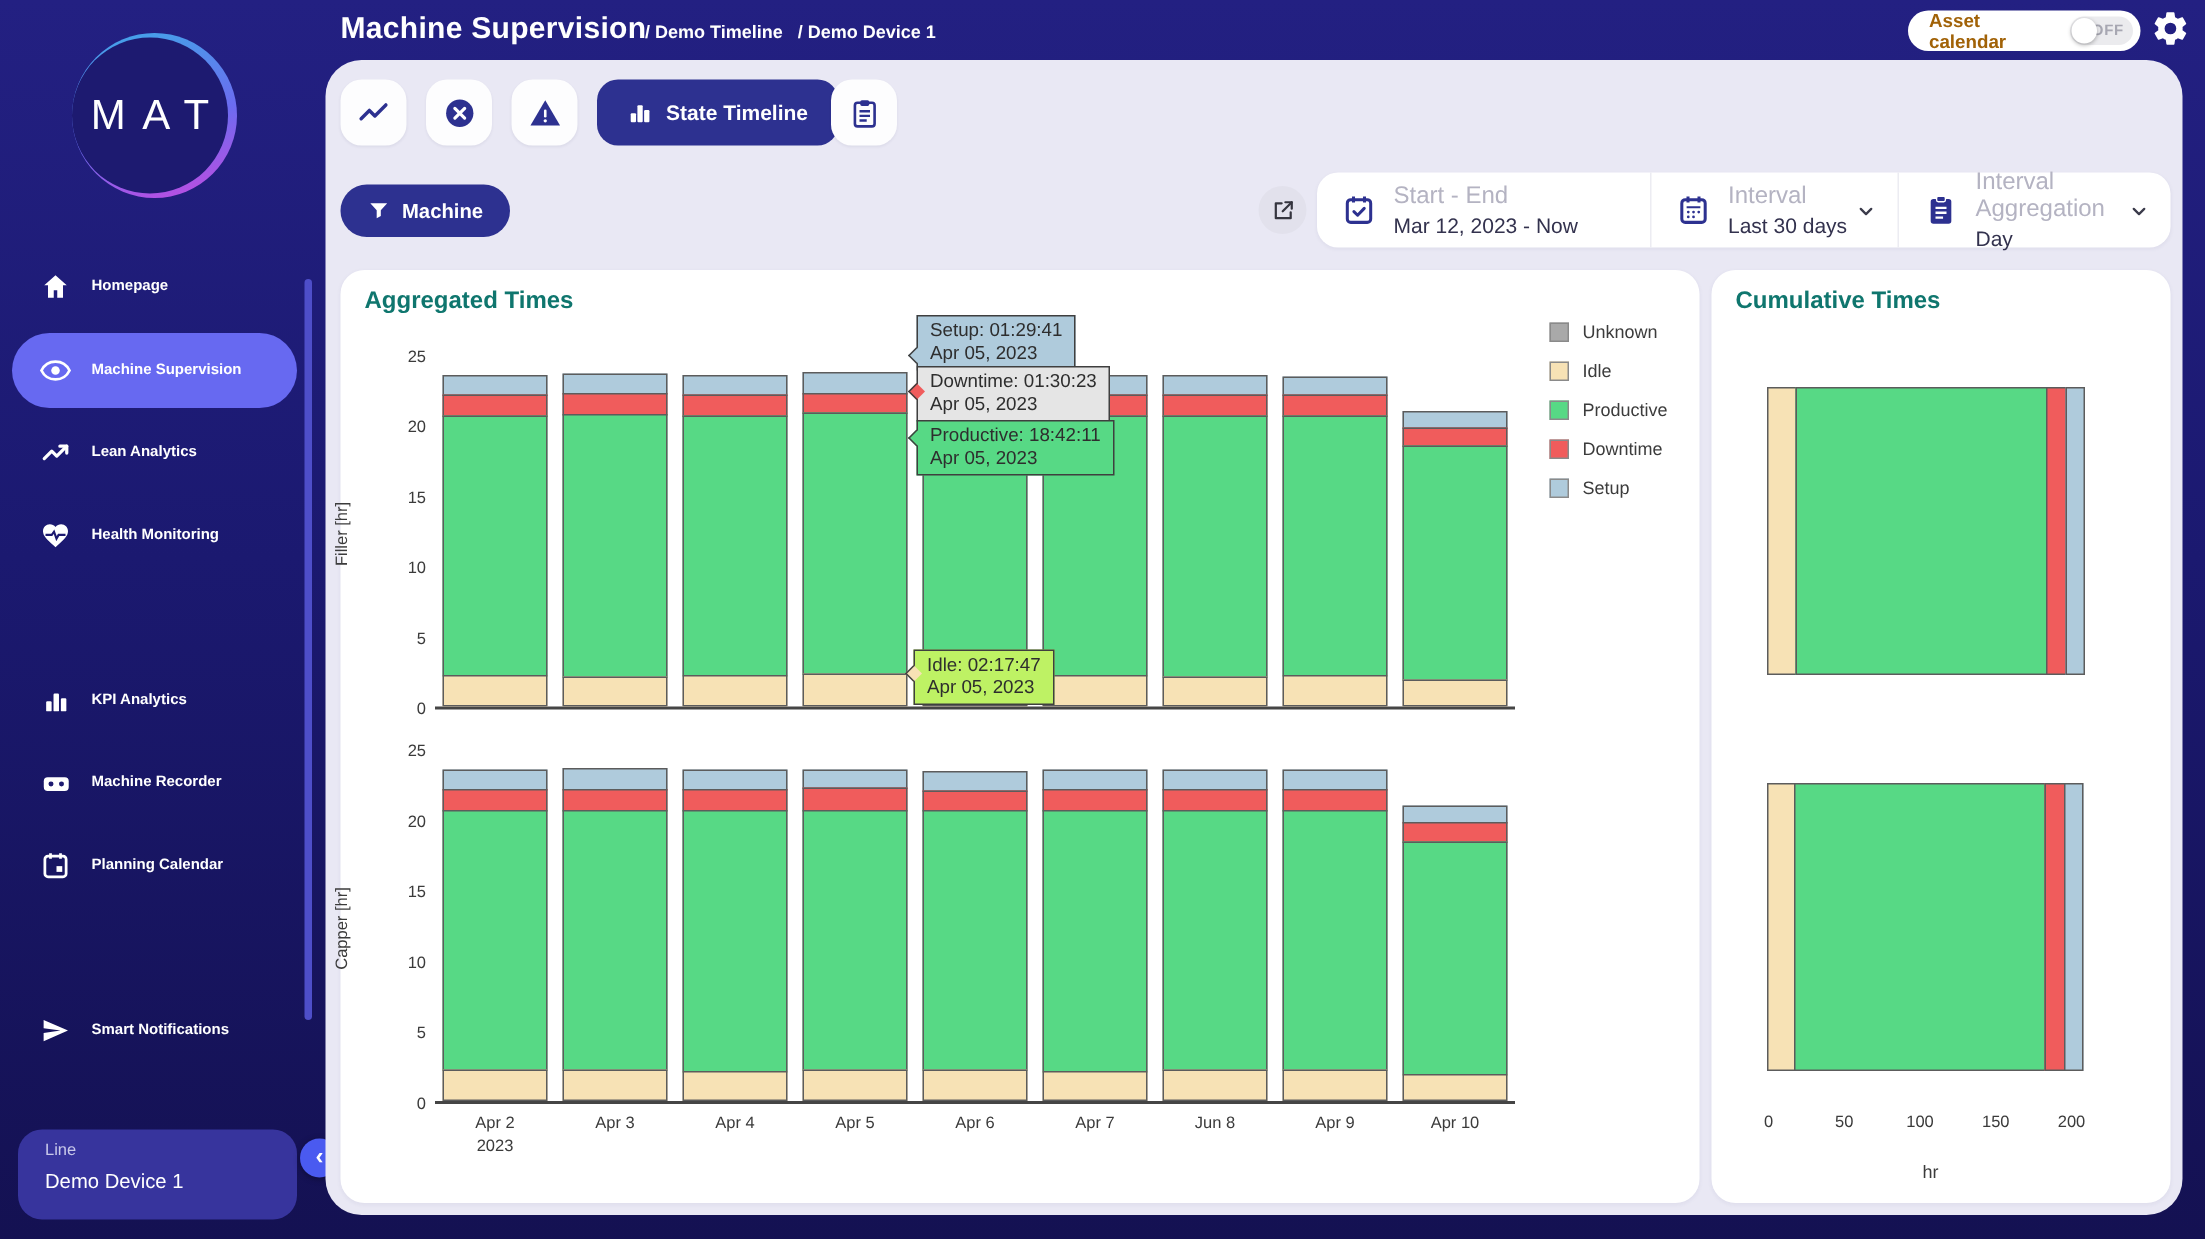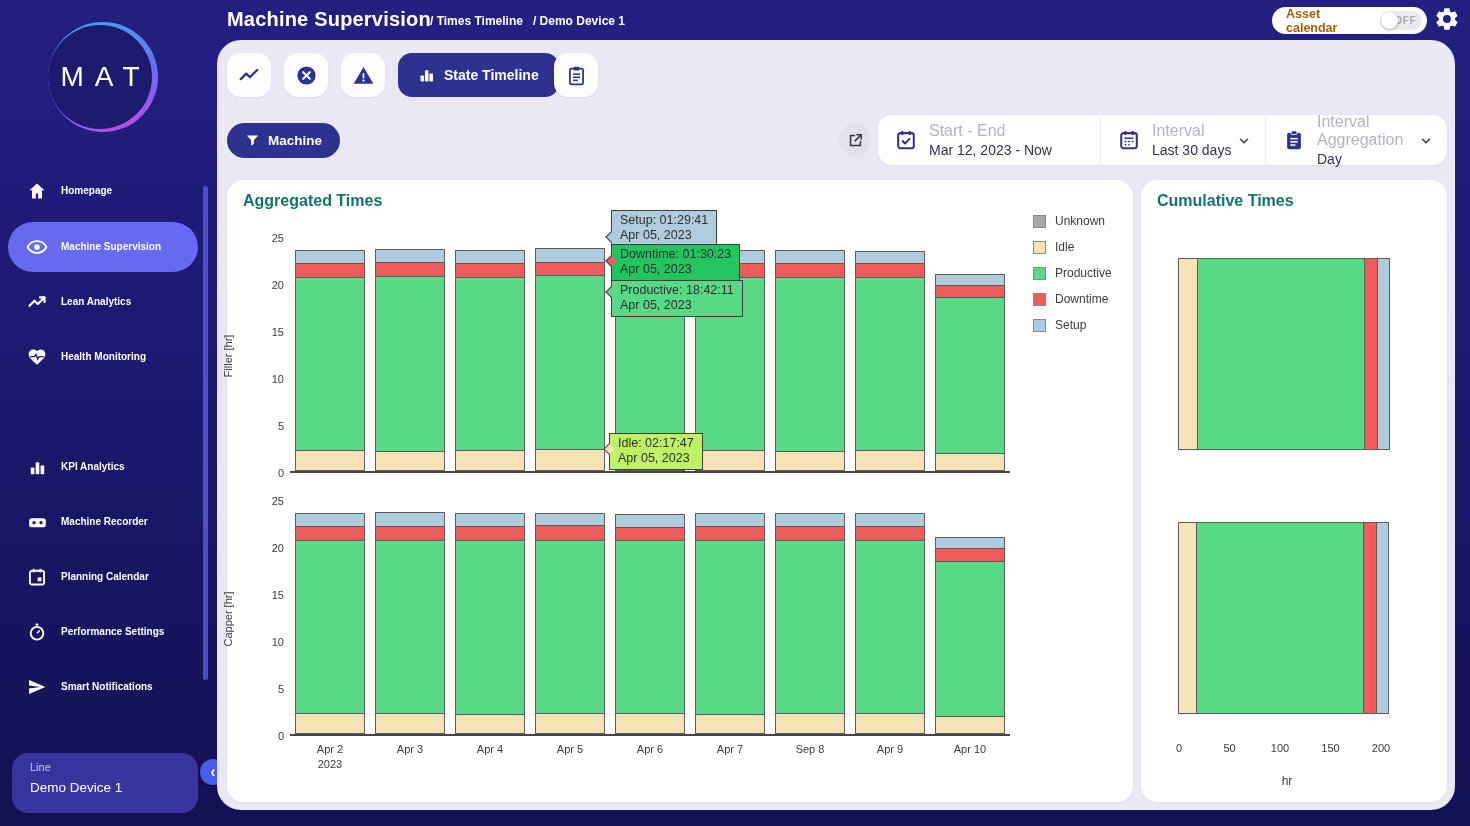--- a/index.html
+++ b/index.html
@@ -182,30 +182,20 @@
         <svg width="20" height="20" viewBox="0 0 24 24">
             <rect x="3.5" y="4.5" width="17" height="16.5" rx="2.5" fill="none" stroke="currentColor" stroke-width="2.2"></rect>
             <line x1="8" y1="2.2" x2="8" y2="6.5" stroke="currentColor" stroke-width="2.2"></line>
             <line x1="16" y1="2.2" x2="16" y2="6.5" stroke="currentColor" stroke-width="2.2"></line>
             <rect x="12.8" y="12.5" width="4.6" height="4.6" fill="currentColor"></rect>
           </svg>
       </span>
       <span class="nav-label">Planning Calendar</span>
     </div>
 
-    <div class="nav-item n8">
-      <span class="nav-icon">
-        <svg width="20" height="20" viewBox="0 0 24 24">
-            <circle cx="12" cy="13.5" r="7.6" fill="none" stroke="currentColor" stroke-width="2.2"></circle>
-            <rect x="10.3" y="1.8" width="3.4" height="2.6" rx="1" fill="currentColor"></rect>
-            <line x1="12" y1="13.5" x2="15.3" y2="10.2" stroke="currentColor" stroke-width="2"></line>
-          </svg>
-      </span>
-      <span class="nav-label">Performance Settings</span>
-    </div>
 
     <div class="nav-item n9">
       <span class="nav-icon">
         <svg width="20" height="20" viewBox="0 0 24 24" fill="currentColor">
             <path d="M2.5 20.5 22 12 2.5 3.5v6.6L16 12 2.5 13.9z"></path>
           </svg>
       </span>
       <span class="nav-label">Smart Notifications</span>
     </div>
 
@@ -216,21 +206,21 @@
       <div class="device-label">Line</div>
       <div class="device-name">Demo Device 1</div>
     </div>
     <div class="collapse-btn">
       <span>‹</span>
     </div>
   </aside>
 
   <div class="page-title">Machine Supervision</div>
   <div class="breadcrumb">
-    <span>/ Times Timeline</span>
+    <span>/ Demo Timeline</span>
     <span>/ Demo Device 1</span>
   </div>
   <div class="asset-pill">
     <span class="asset-label">Asset calendar</span>
     <span class="toggle-track">
       <span class="toggle-knob"></span>
       <span class="toggle-state">OFF</span>
     </span>
   </div>
   <div class="gear">
@@ -555,21 +545,21 @@
             <div class="xtick">
               <div>Apr 5</div>
             </div>
             <div class="xtick">
               <div>Apr 6</div>
             </div>
             <div class="xtick">
               <div>Apr 7</div>
             </div>
             <div class="xtick">
-              <div>Sep 8</div>
+              <div>Jun 8</div>
             </div>
             <div class="xtick">
               <div>Apr 9</div>
             </div>
             <div class="xtick">
               <div>Apr 10</div>
             </div>
           </div>
       </div>
 
@@ -594,21 +584,21 @@
             <span class="swatch" style="background: rgb(175, 203, 220);"></span>
             <span class="legend-label">Setup</span>
           </div>
         </div>
       <div id="agg-tooltips">
           <div class="tt tt-0" style="background: rgb(175, 203, 220);">
             <span class="tt-arrow" style="background: rgb(175, 203, 220);"></span>
             <div>Setup: 01:29:41</div>
             <div>Apr 05, 2023</div>
           </div>
-          <div class="tt tt-1" style="background: #22c55e;">
+          <div class="tt tt-1" style="background: #e5e5e5;">
             <span class="tt-arrow" style="background: rgb(240, 92, 92);"></span>
             <div>Downtime: 01:30:23</div>
             <div>Apr 05, 2023</div>
           </div>
           <div class="tt tt-2" style="background: rgb(87, 217, 133);">
             <span class="tt-arrow" style="background: rgb(87, 217, 133);"></span>
             <div>Productive: 18:42:11</div>
             <div>Apr 05, 2023</div>
           </div>
           <div class="tt tt-3" style="background: #bef264;">

